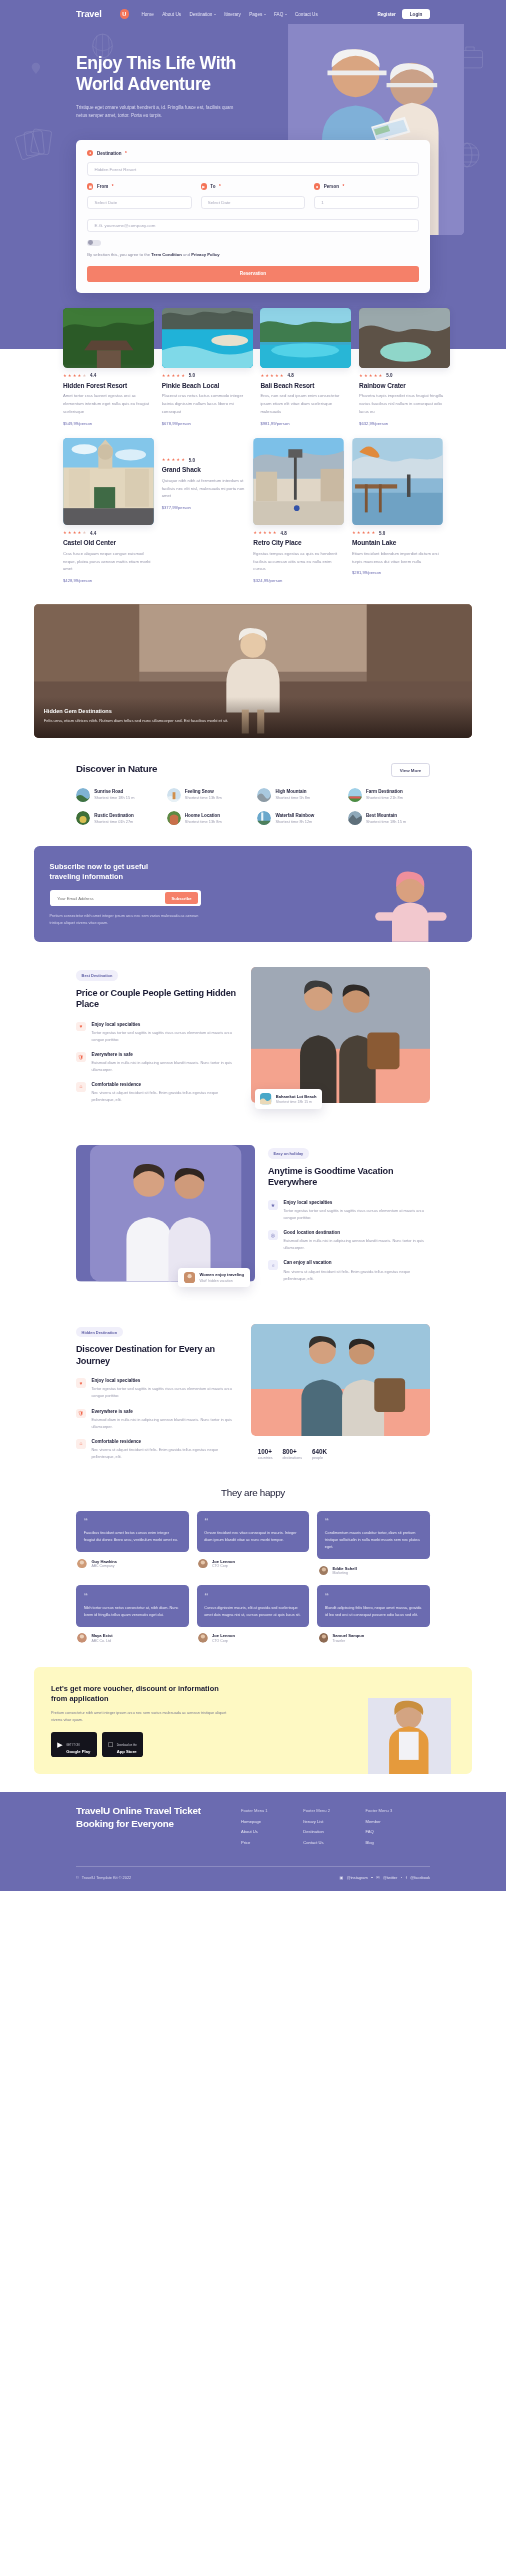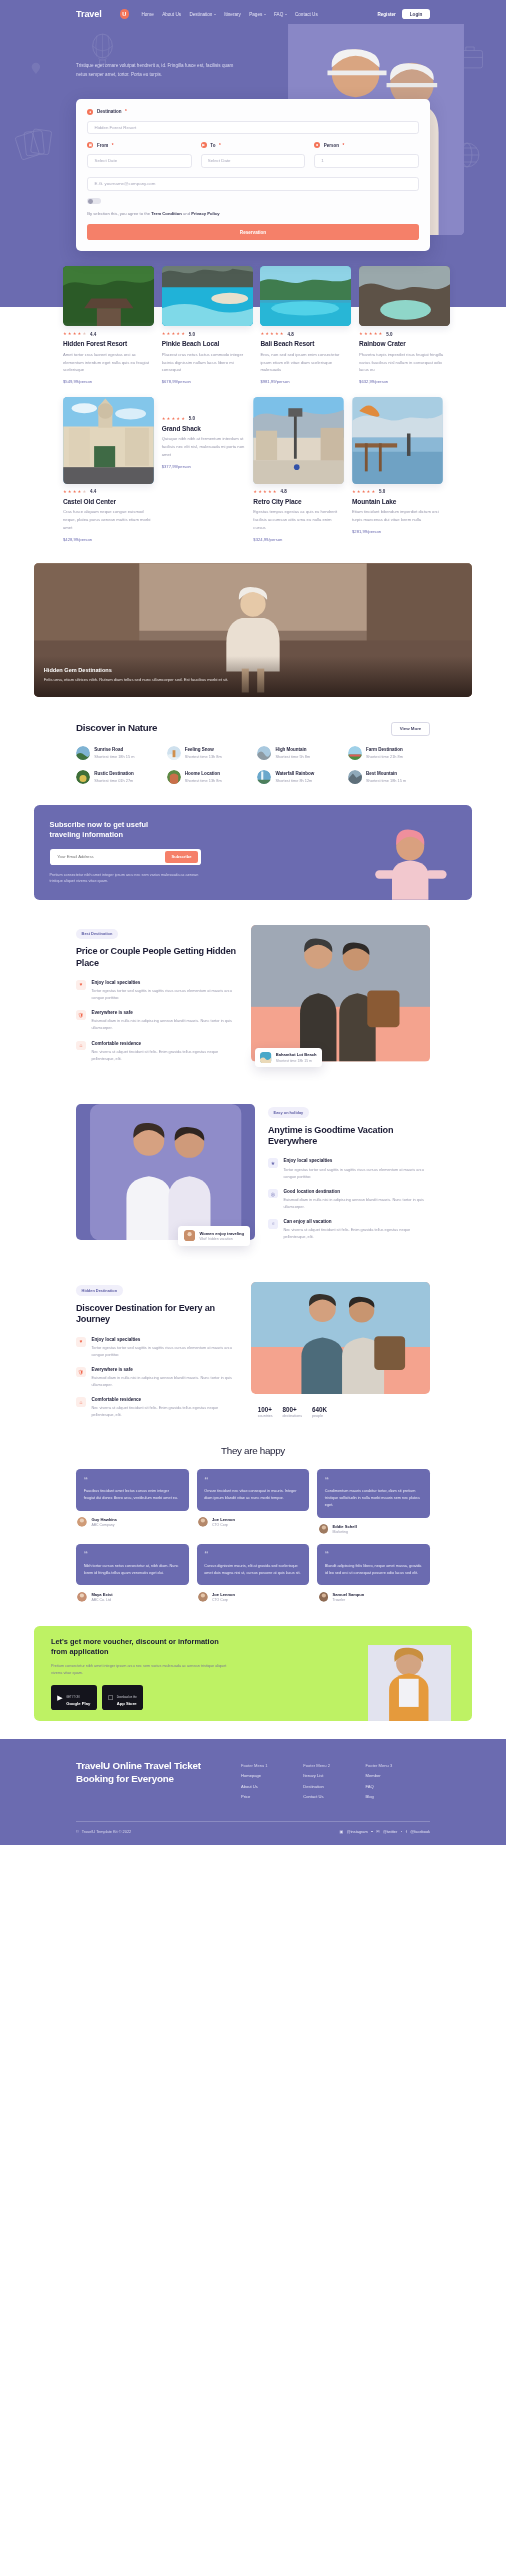--- a/index.html
+++ b/index.html
@@ -220,37 +220,37 @@
   .t-card { background: #6b6bb0; border-radius: 4.2px; padding: 7.7px 7.7px 8.4px; color: #fff; }
   .quote { font-size: 8.4px; font-weight: 700; line-height: .8; opacity: .55; }
   .t-text { font-size: 3.8px; line-height: 1.85; margin-top: 4.9px; color: #eaeaf7; }
   .t-avatar { width: 9.8px; height: 9.8px; border-radius: 50%; overflow: hidden; flex: 0 0 auto; }
   .t-name { font-size: 4.1px; font-weight: 700; color: #21213a; }
   .t-role { font-size: 3.5px; color: #9898ac; margin-top: 0.7px; }
   .t-foot { display: flex; align-items: center; gap: 4.2px; margin-top: 6.3px; padding: 0 1.4px; }
 
   
   .appcta {
-    margin: 24px 34px 0; background: #bef264; border-radius: 5.6px;
-    padding: 11px 17px; position: relative; overflow: hidden; min-height: 79px;
+    margin: 24px 34px 0; background: #fef9c3; border-radius: 5.6px;
+    padding: 17px 17px; position: relative; overflow: hidden; min-height: 79px;
   }
   .appcta h2 { font-size: 7.4px; font-weight: 700; color: #1d1d36; max-width: 183px; line-height: 1.4; }
   .appcta p { font-size: 3.8px; color: #7b7b90; max-width: 176px; line-height: 1.8; margin-top: 5.6px; }
   .stores { display: flex; gap: 4.9px; margin-top: 8.4px; }
   .store {
     background: #14141c; color: #fff; border-radius: 2.8px; padding: 3.5px 6.3px;
     display: flex; align-items: center; gap: 3.5px; cursor: pointer;
   }
   .store-ico { font-size: 7px; line-height: 1; }
   .store-small { font-size: 2.7px; color: #c9c9d2; }
   .store-big { font-size: 4.2px; font-weight: 700; margin-top: 0.7px; }
   .app-photo { position: absolute; right: 21px; bottom: 0; width: 83px; height: 76px; }
 
   
-  .footer { background: #6b6bb0; margin-top: 18.3px; padding: 21px 76px 0; }
+  .footer { background: #6b6bb0; margin-top: 18.3px; padding: 13px 76px 0; }
   .f-top { display: flex; gap: 21px; }
   .f-title { color: #fff; font-size: 9.8px; font-weight: 700; line-height: 1.3; width: 144px; letter-spacing: -0.2px; }
   .f-cols { display: flex; gap: 18.3px; flex: 1; padding-top: 2.8px; }
   .f-col { min-width: 44px; }
   .f-head { color: #d8d7ee; font-size: 4.1px; margin-bottom: 5.6px; }
   .f-link { color: #e3e2f3; font-size: 4.1px; margin-bottom: 5.6px; cursor: pointer; }
   .f-rule { border-top: 0.7px solid rgba(255,255,255,.22); margin-top: 15.5px; }
   .f-bottom { display: flex; align-items: center; justify-content: space-between; padding: 7.7px 0 11.2px; }
   .f-copy { color: #dcdbf0; font-size: 3.9px; display: flex; align-items: center; gap: 2.8px; }
   .f-social { display: flex; align-items: center; gap: 3.5px; color: #e3e2f3; font-size: 3.9px; }
@@ -324,20 +324,21 @@
             <span>Contact Us</span>
           </span>
       </nav>
       <div class="auth">
         <span class="register-btn">Register</span>
         <button class="login-btn">Login</button>
       </div>
     </div>
 
     <div class="hero">
+      <h1>Enjoy This Life With World Adventure</h1>
       <p>Tristique eget ornare volutpat hendrerit a, id. Fringilla fusce est, facilisis quam netus semper amet, tortor. Porta eu turpis.</p>
 
       <div class="hero-photo">
         <div class="ph-sky"></div>
         <svg viewBox="0 0 250 300" style="position:absolute;inset:0;width:100%;height:100%">
           <rect width="250" height="300" fill="#8987c6"></rect>
           <circle cx="96" cy="70" r="34" fill="#d9a581"></circle>
           <path d="M62 62q34-34 68 0 2-24-34-26T62 62z" fill="#f2f2f2"></path>
           <path d="M56 66h84v7H56z" fill="#ededed"></path>
           <path d="M48 300V168q0-48 48-52 48 4 48 52v132z" fill="#7fb0d8"></path>

